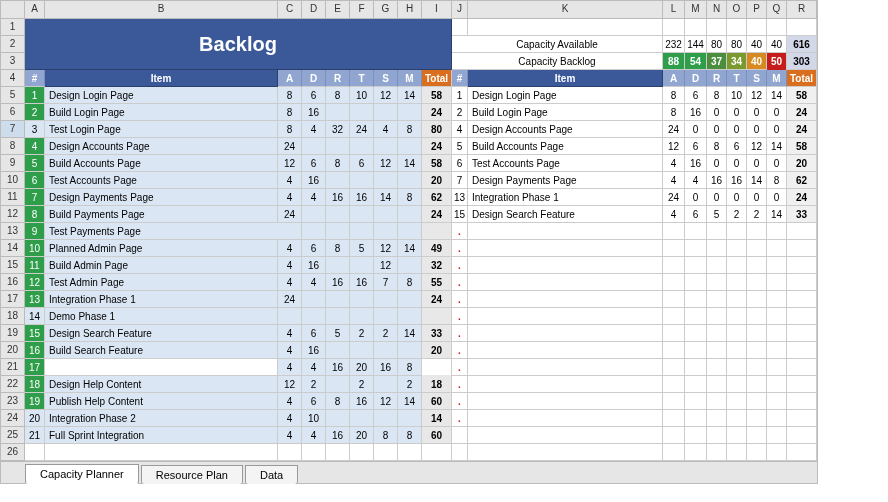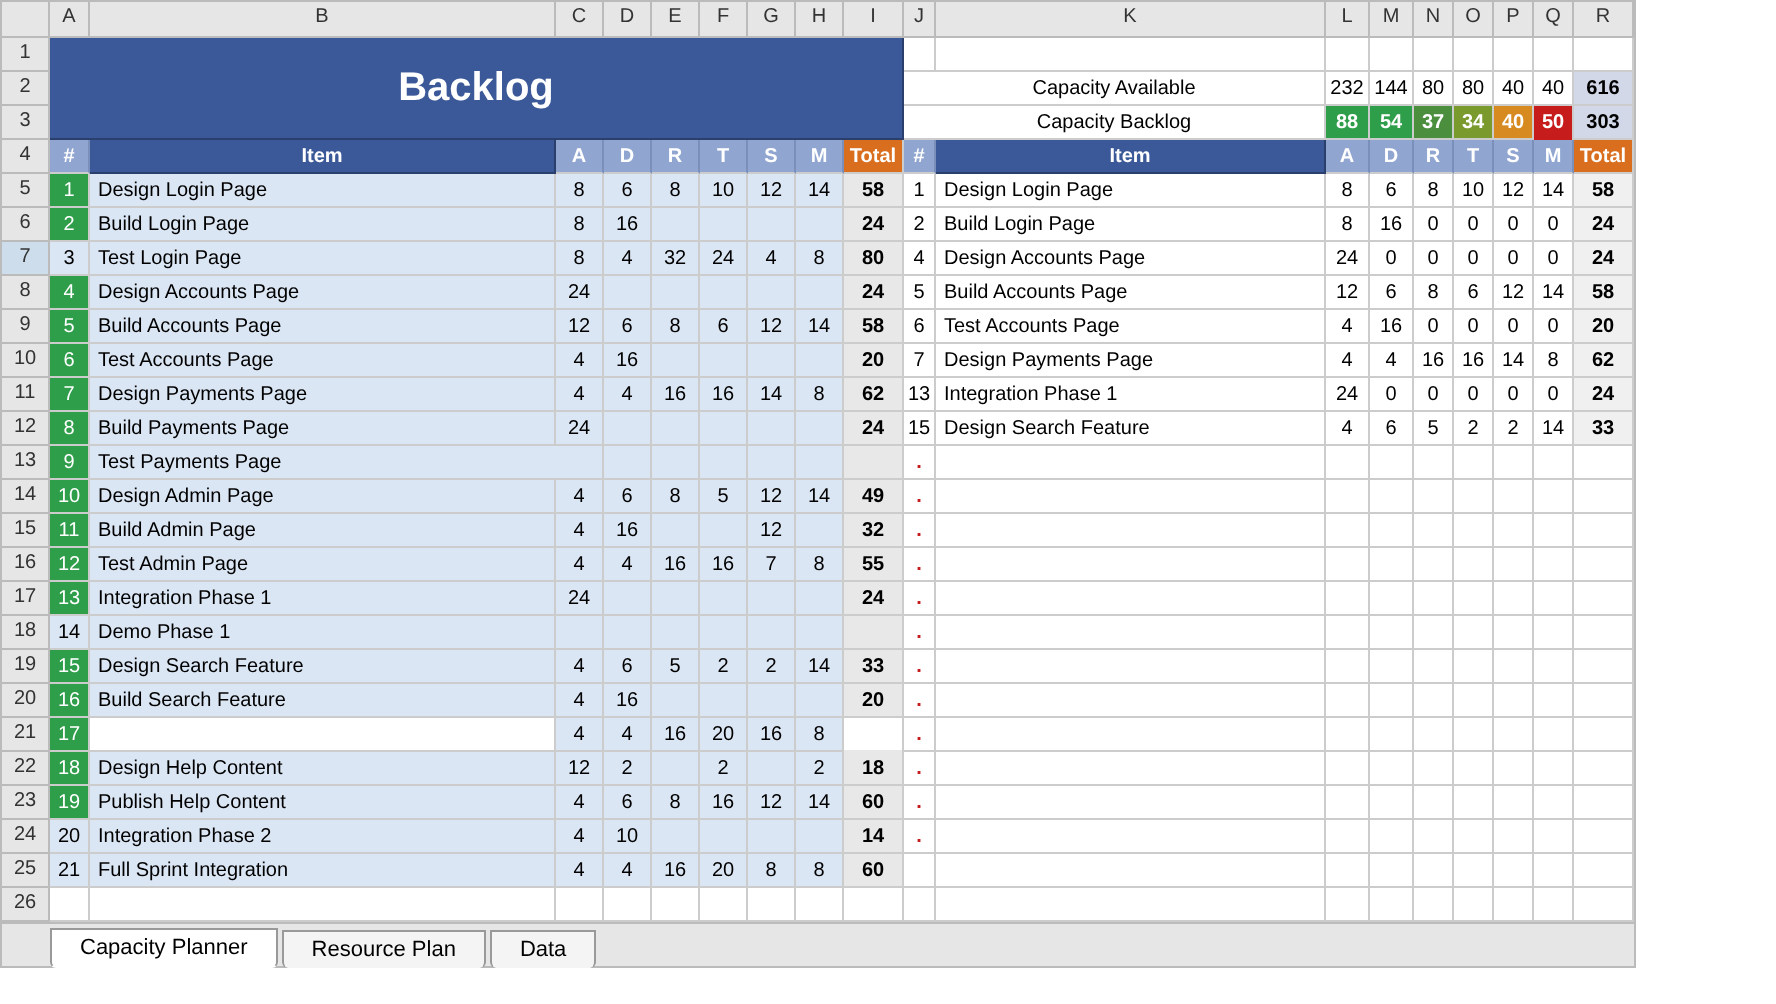--- a/index.html
+++ b/index.html
@@ -737,21 +737,21 @@
         <div class="cell idx-green" style="position: absolute; left: 0px; top: 204px; width: 20px; height: 17px; line-height: 17px;">9</div>
         <div class="cell item-blue" style="position: absolute; left: 20px; top: 204px; width: 268px; height: 17px; line-height: 17px; padding-left: 4px;">Test Payments Page</div>
         <div class="cell val-blue" style="position: absolute; left: 253px; top: 204px; width: 24px; height: 17px; line-height: 17px;"></div>
         <div class="cell val-blue" style="position: absolute; left: 277px; top: 204px; width: 24px; height: 17px; line-height: 17px;"></div>
         <div class="cell val-blue" style="position: absolute; left: 301px; top: 204px; width: 24px; height: 17px; line-height: 17px;"></div>
         <div class="cell val-blue" style="position: absolute; left: 325px; top: 204px; width: 24px; height: 17px; line-height: 17px;"></div>
         <div class="cell val-blue" style="position: absolute; left: 349px; top: 204px; width: 24px; height: 17px; line-height: 17px;"></div>
         <div class="cell val-blue" style="position: absolute; left: 373px; top: 204px; width: 24px; height: 17px; line-height: 17px;"></div>
         <div class="cell tot-grey" style="position: absolute; left: 397px; top: 204px; width: 30px; height: 17px; line-height: 17px;"></div>
         <div class="cell idx-green" style="position: absolute; left: 0px; top: 221px; width: 20px; height: 17px; line-height: 17px;">10</div>
-        <div class="cell item-blue" style="position: absolute; left: 20px; top: 221px; width: 233px; height: 17px; line-height: 17px; padding-left: 4px;">Design Admin Page</div>
+        <div class="cell item-blue" style="position: absolute; left: 20px; top: 221px; width: 233px; height: 17px; line-height: 17px; padding-left: 4px;">Planned Admin Page</div>
         <div class="cell val-blue" style="position: absolute; left: 253px; top: 221px; width: 24px; height: 17px; line-height: 17px;">4</div>
         <div class="cell val-blue" style="position: absolute; left: 277px; top: 221px; width: 24px; height: 17px; line-height: 17px;">6</div>
         <div class="cell val-blue" style="position: absolute; left: 301px; top: 221px; width: 24px; height: 17px; line-height: 17px;">8</div>
         <div class="cell val-blue" style="position: absolute; left: 325px; top: 221px; width: 24px; height: 17px; line-height: 17px;">5</div>
         <div class="cell val-blue" style="position: absolute; left: 349px; top: 221px; width: 24px; height: 17px; line-height: 17px;">12</div>
         <div class="cell val-blue" style="position: absolute; left: 373px; top: 221px; width: 24px; height: 17px; line-height: 17px;">14</div>
         <div class="cell tot-grey" style="position: absolute; left: 397px; top: 221px; width: 30px; height: 17px; line-height: 17px;">49</div>
         <div class="cell idx-green" style="position: absolute; left: 0px; top: 238px; width: 20px; height: 17px; line-height: 17px;">11</div>
         <div class="cell item-blue" style="position: absolute; left: 20px; top: 238px; width: 233px; height: 17px; line-height: 17px; padding-left: 4px;">Build Admin Page</div>
         <div class="cell val-blue" style="position: absolute; left: 253px; top: 238px; width: 24px; height: 17px; line-height: 17px;">4</div>

